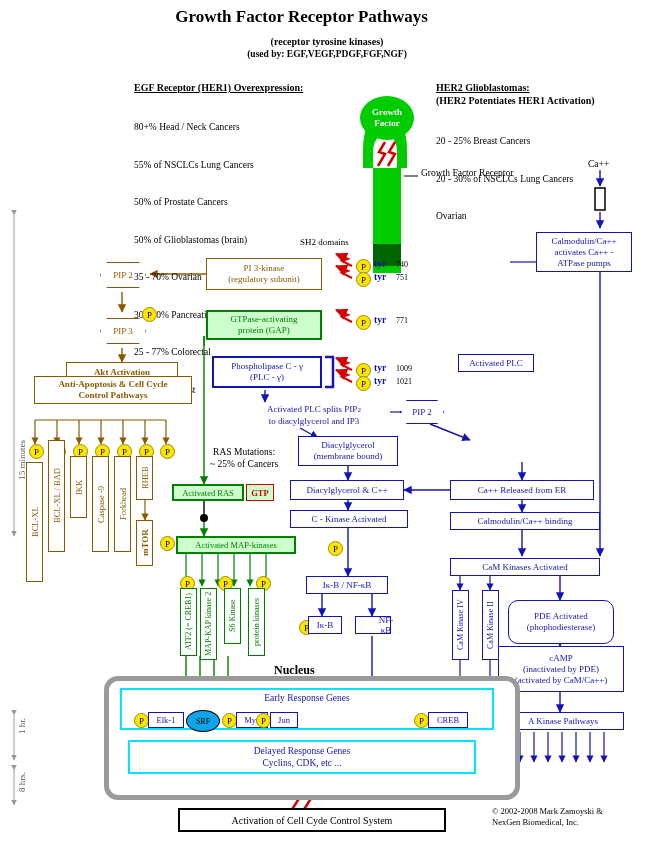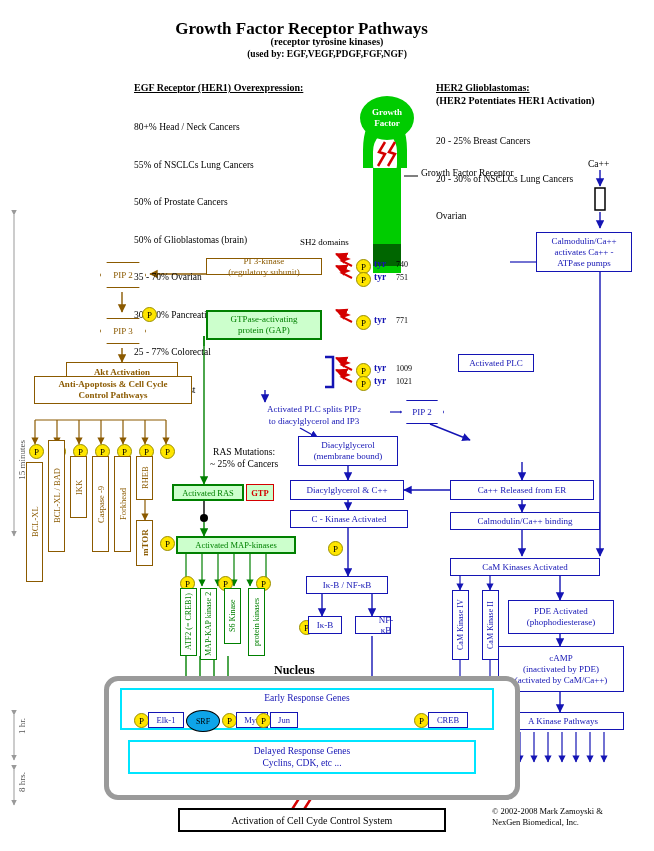--- a/index.html
+++ b/index.html
@@ -200,21 +200,21 @@
     <path d="M300,782 l-8,12 l8,3 l-9,14" stroke="#d40000" stroke-width="2.5" fill="none"></path>
     <path d="M312,782 l-8,12 l8,3 l-9,14" stroke="#d40000" stroke-width="2.5" fill="none"></path>
 
     <line x1="14" y1="215" x2="14" y2="536" stroke="#999" stroke-width="1" marker-start="url(#agray)" marker-end="url(#agray)"></line>
     <line x1="14" y1="715" x2="14" y2="760" stroke="#999" stroke-width="1" marker-start="url(#agray)" marker-end="url(#agray)"></line>
     <line x1="14" y1="770" x2="14" y2="805" stroke="#999" stroke-width="1" marker-start="url(#agray)" marker-end="url(#agray)"></line>
 
     <line x1="204" y1="336" x2="204" y2="346" stroke="#008000" stroke-width="1.4"></line>
   </svg>
 
-  <div class="t ctr title" style="left:0;top:20px;width:603px;">Growth Factor Receptor Pathways</div>
+  <div class="t ctr title" style="left:0;top:8px;width:603px;">Growth Factor Receptor Pathways</div>
   <div class="t ctr sub1" style="left:0;top:37px;width:654px;">(receptor tyrosine kinases)</div>
   <div class="t ctr sub2" style="left:0;top:50px;width:654px;">(used by: EGF,VEGF,PDGF,FGF,NGF)</div>
 
   <div class="t bold u" style="left:134px;top:83px;font-size:10px;">EGF Receptor (HER1) Overexpression:</div>
   <div class="t" style="left:134px;top:96px;font-size:9.5px;line-height:12.5px;">
     <div>80+% Head / Neck Cancers</div>
     <div>55% of NSCLCs Lung Cancers</div>
     <div>50% of Prostate Cancers</div>
     <div>50% of Glioblastomas (brain)</div>
     <div>35 - 70% Ovarian</div>
@@ -256,24 +256,26 @@
 
   <div class="pcirc" style="left:356px;top:376px;">P</div>
   <div class="t c-blue bold" style="left:374px;top:377px;font-size:9.5px;">tyr</div>
   <div class="t" style="left:396px;top:378px;font-size:8px;">1021</div>
 
   <div class="box bx-blue" style="left:536px;top:232px;width:96px;height:40px;line-height:11px;white-space:pre-line;">Calmodulin/Ca++
 activates Ca++ -
 ATPase pumps</div>
   <div class="box bx-blue" style="left:458px;top:354px;width:76px;height:18px;">Activated PLC</div>
 
-  <div class="box bx-brown" style="left:206px;top:258px;width:116px;height:17px;line-height:11px;white-space:pre-line;">PI 3-kinase
+  <div class="box bx-brown" style="left:206px;top:258px;width:116px;height:32px;line-height:11px;white-space:pre-line;">PI 3-kinase
 (regulatory subunit)</div>
   <div class="box bx-green2" style="left:206px;top:310px;width:116px;height:30px;line-height:11px;white-space:pre-line;background:#ccffcc;">GTPase-activating
 protein (GAP)</div>
+  <div class="box bx-blue2" style="left:212px;top:356px;width:110px;height:32px;line-height:11px;white-space:pre-line;">Phospholipase C - γ
+(PLC - γ)</div>
 
   <div class="box" style="left:100px;top:262px;width:46px;height:26px;border:1.5px solid #8b5a00;color:#8b5a00;font-size:9px;
        clip-path:polygon(15% 0,85% 0,100% 50%,85% 100%,15% 100%,0 50%);">
     <span>PIP 2</span>
   </div>
   <div class="pcirc" style="left:142px;top:307px;">P</div>
   <div class="box" style="left:100px;top:318px;width:46px;height:26px;border:1.5px solid #8b5a00;color:#8b5a00;font-size:9px;
        clip-path:polygon(15% 0,85% 0,100% 50%,85% 100%,15% 100%,0 50%);">
     <span>PIP 3</span>
   </div>
@@ -330,21 +332,21 @@
   <div class="box bx-blue" style="left:450px;top:512px;width:150px;height:18px;">Calmodulin/Ca++  binding</div>
   <div class="box bx-blue" style="left:450px;top:558px;width:150px;height:18px;">CaM Kinases Activated</div>
 
   <div class="box bx-blue" style="left:306px;top:576px;width:82px;height:18px;">Iκ-B / NF-κB</div>
   <div class="box bx-blue" style="left:308px;top:616px;width:34px;height:18px;">Iκ-B</div>
   <div class="box bx-blue" style="left:355px;top:616px;width:36px;height:18px;padding-left:26px;">NF-κB</div>
 
   <div class="box bx-blue vert" style="left:452px;top:590px;width:17px;height:70px;font-size:8px;">CaM Kinase IV</div>
   <div class="box bx-blue vert" style="left:482px;top:590px;width:17px;height:70px;font-size:8px;">CaM Kinase II</div>
 
-  <div class="box bx-blue" style="left:508px;top:600px;width:106px;height:34px;line-height:11px;white-space:pre-line;">PDE Activated
+  <div class="box bx-blue" style="left:508px;top:600px;width:106px;height:44px;line-height:11px;white-space:pre-line;border-radius:10px;">PDE Activated
 (phophodiesterase)</div>
   <div class="box bx-blue" style="left:498px;top:646px;width:126px;height:46px;line-height:11px;white-space:pre-line;">cAMP
 (inactivated by PDE)
 (activated by CaM/Ca++)</div>
   <div class="box bx-blue" style="left:502px;top:712px;width:122px;height:18px;">A Kinase Pathways</div>
 
   <div class="nucleus" style="left:104px;top:676px;width:406px;height:114px;"></div>
   <div class="t bold" style="left:274px;top:664px;font-size:12px;">Nucleus</div>
 
   <div class="box bx-cyan" style="left:120px;top:688px;width:374px;height:42px;align-items:flex-start;padding-top:3px;">

